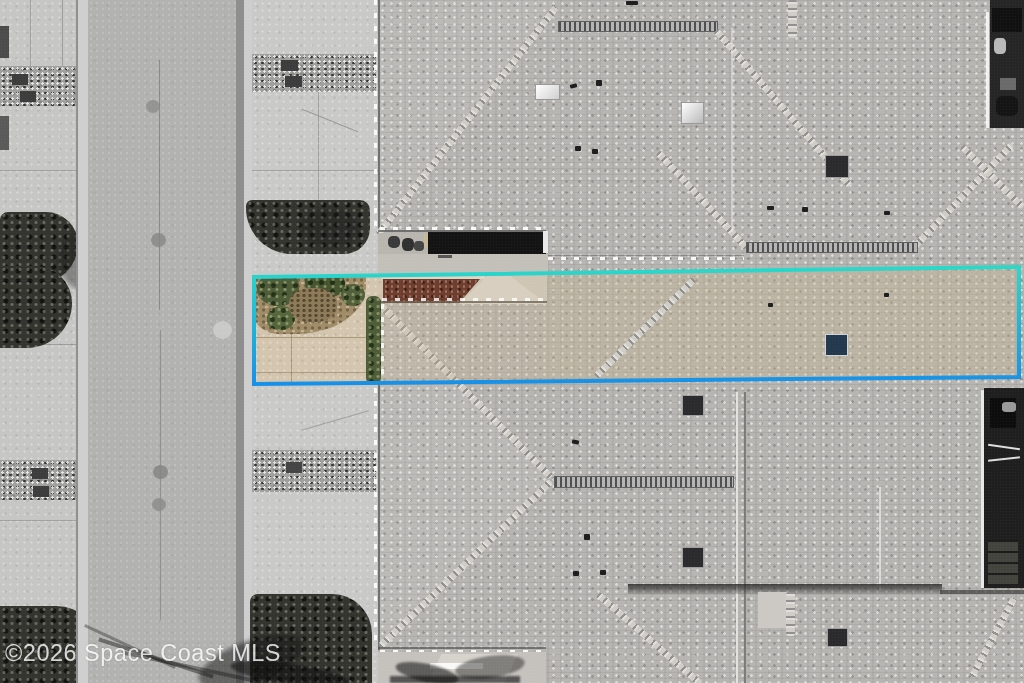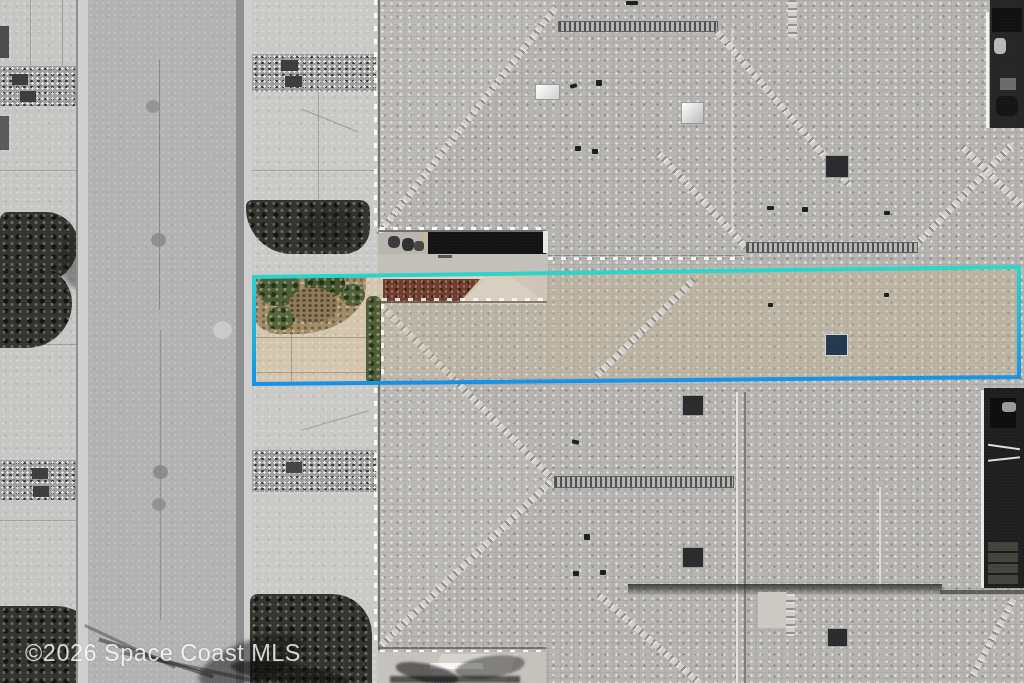--- a/index.html
+++ b/index.html
@@ -239,14 +239,14 @@
     <defs>
       <linearGradient id="bgrad" x1="0" y1="0" x2="0" y2="1">
         <stop offset="0" stop-color="#2BD8C8"></stop>
         <stop offset="1" stop-color="#1690E8"></stop>
       </linearGradient>
     </defs>
     <polygon points="254,277 1019,267 1019,377 254,384" fill="none" stroke="url(#bgrad)" stroke-width="4"></polygon>
   </svg>
 
   <div class="abs grain" style="left:0;top:0;width:1024px;height:683px;"></div>
-  <div id="watermark" class="abs" style="left:5px;top:640px;margin-left:20px;">©2026 Space Coast MLS</div>
+  <div id="watermark" class="abs" style="left:5px;top:640px;">©2026 Space Coast MLS</div>
 </div>
 
 </body></html>

